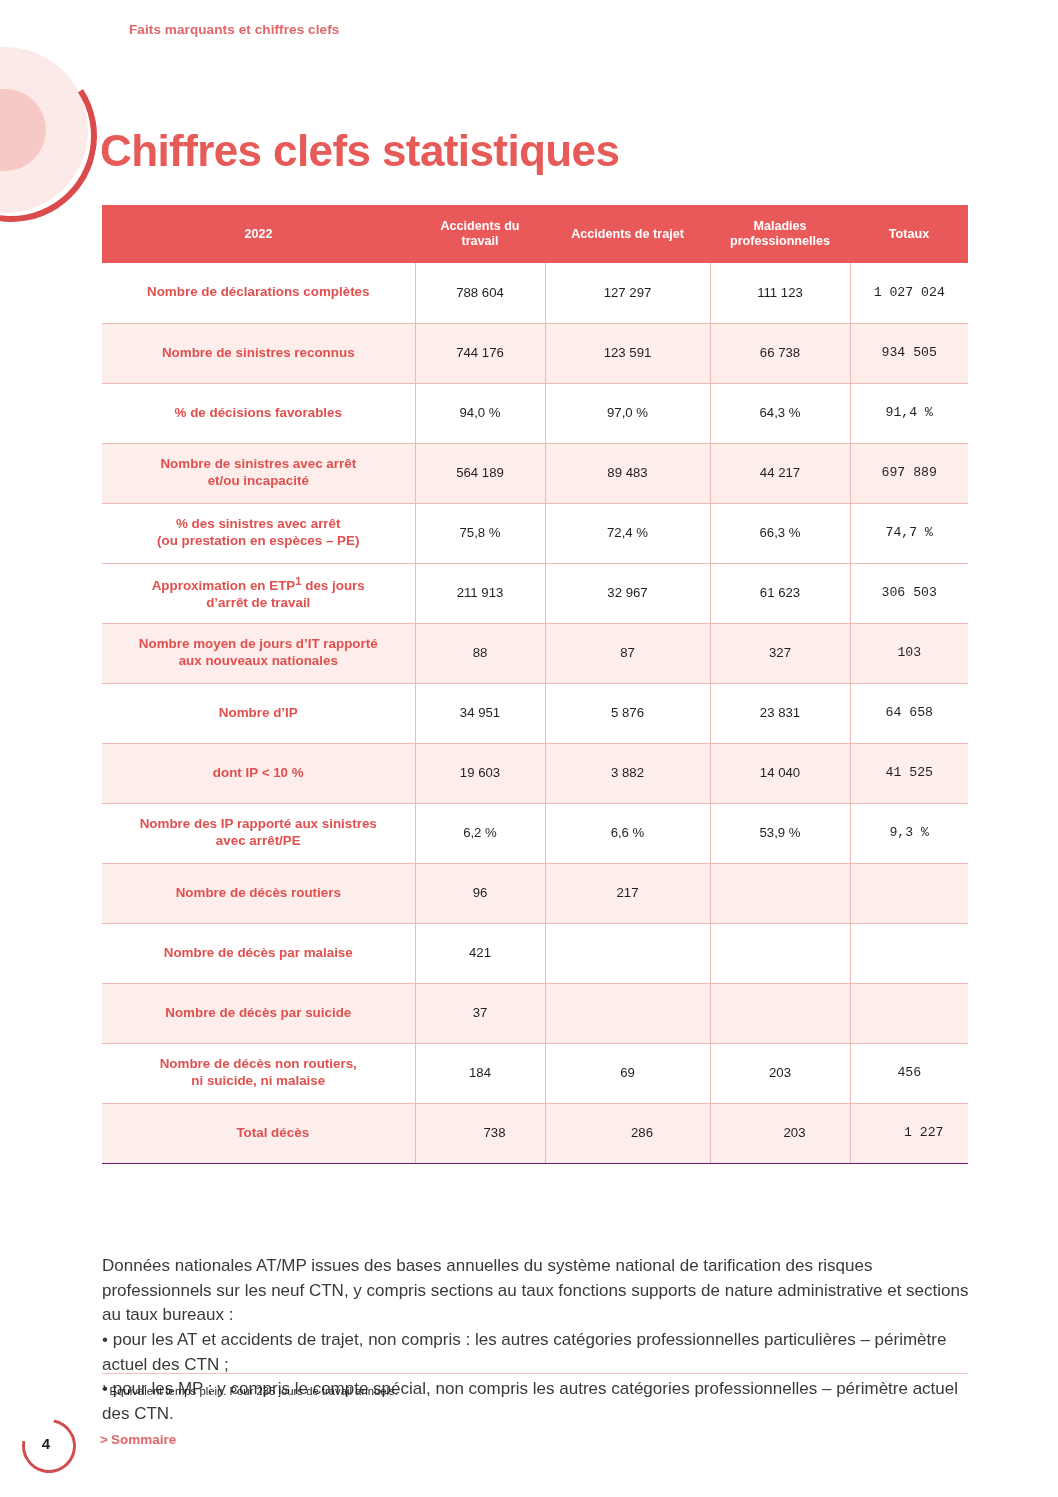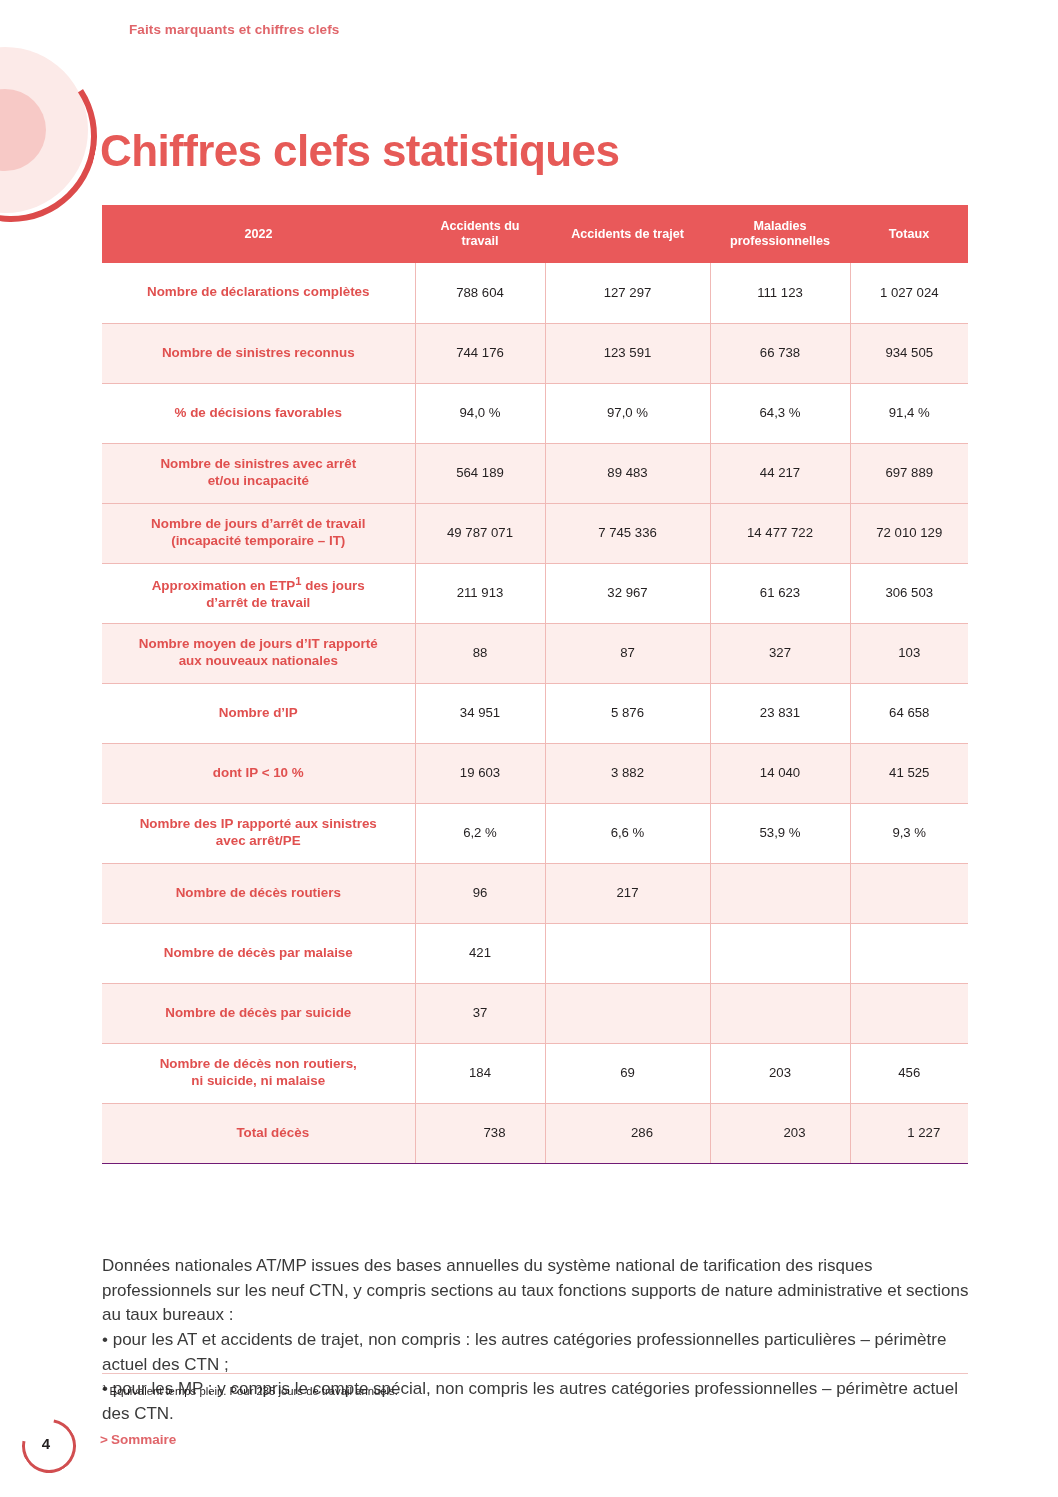--- a/index.html
+++ b/index.html
@@ -107,20 +107,21 @@
     font-size: 13.2px;
     color: #231f20;
     border-bottom: 1px solid #F0B9B6;
     border-right: 1px solid #F0B9B6;
     line-height: 1.25;
     padding: 4px 5px;
     box-sizing: border-box;
   }
   .stats-table tbody td:last-child {
     border-right: none;
+    font-family: Liberation Mono, monospace;
   }
   .stats-table tbody td.label {
     color: #E0504F;
     font-weight: bold;
     font-size: 13.4px;
     border-right: 1px solid #F0B9B6;
   }
   .stats-table tbody tr.tint td {
     background: #FDEEEC;
   }
@@ -270,31 +271,31 @@
       <td class="label">
         <span>Nombre de sinistres avec arrêt</span><br>
         <span>et/ou incapacité</span>
       </td>
       <td>564 189</td>
       <td>89 483</td>
       <td>44 217</td>
       <td>697 889</td>
     </tr>
 
-
-    <tr class="tint">
-      <td class="label">
-        <span>Nombre de jours d’arrêt de travail</span><br>
-        <span>(incapacité temporaire – IT)</span>
-      </td>
-      <td>49 787 071</td>
-      <td>7 745 336</td>
-      <td>14 477 722</td>
-      <td>72 010 129</td>
-    </tr>
+    <tr class="plain">
+      <td class="label">
+        <span>% des sinistres avec arrêt</span><br>
+        <span>(ou prestation en espèces – PE)</span>
+      </td>
+      <td>75,8 %</td>
+      <td>72,4 %</td>
+      <td>66,3 %</td>
+      <td>74,7 %</td>
+    </tr>
+
 
     <tr class="plain">
       <td class="label">
         <span>Approximation en ETP</span><sup>1</sup><span> des jours</span><br>
         <span>d’arrêt de travail</span>
       </td>
       <td>211 913</td>
       <td>32 967</td>
       <td>61 623</td>
       <td>306 503</td>

